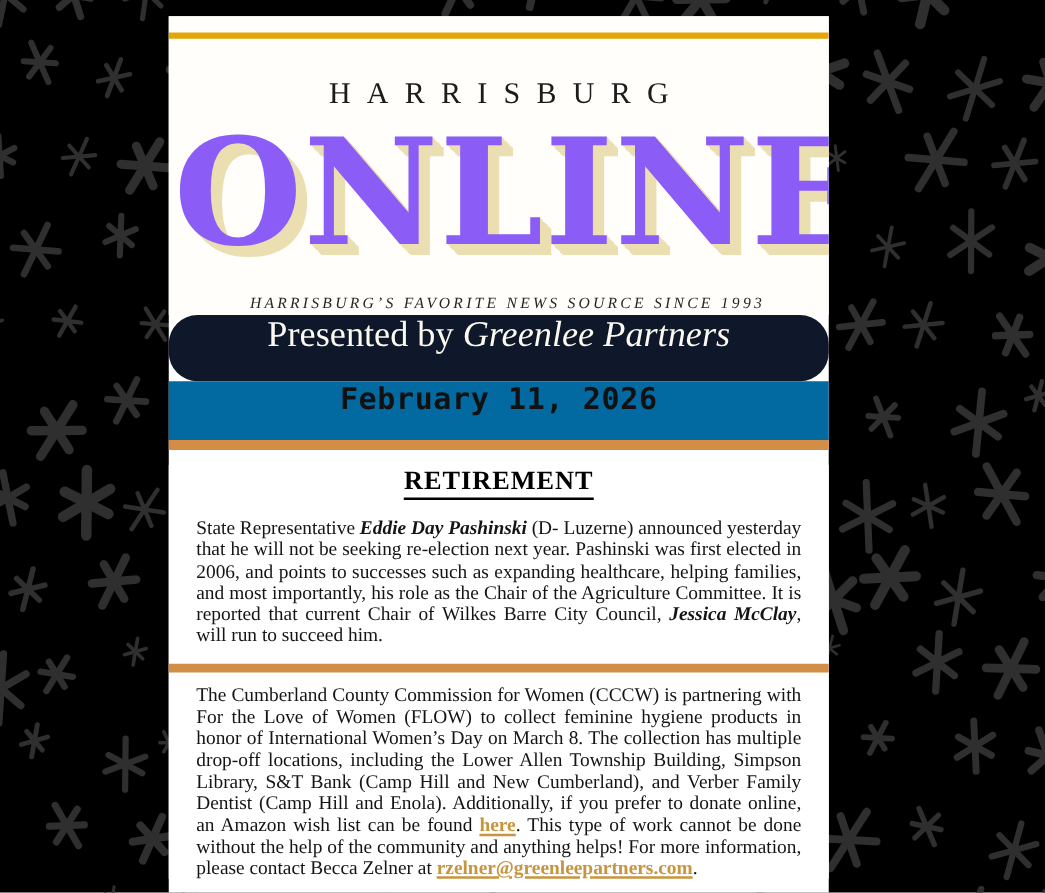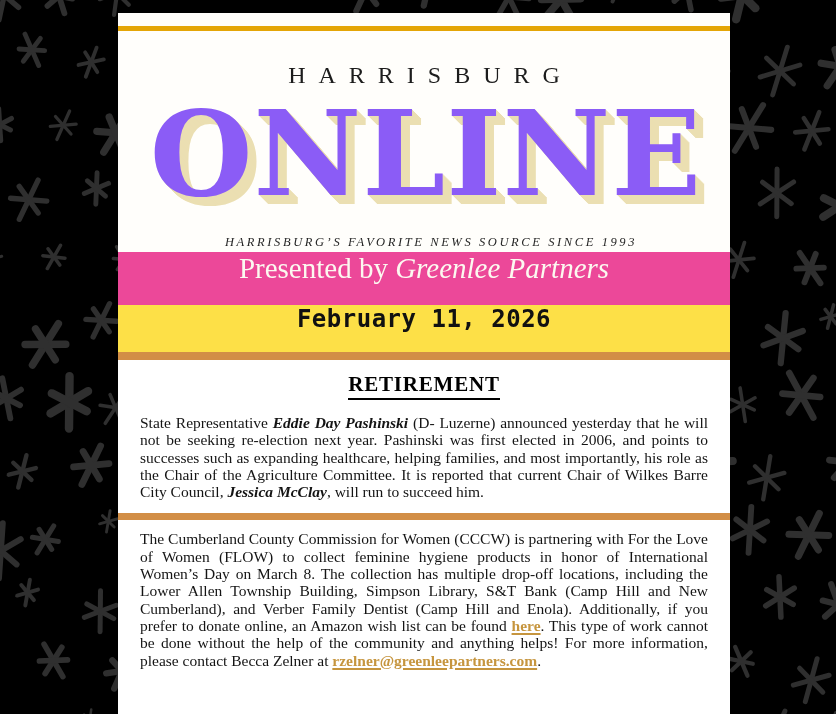--- a/index.html
+++ b/index.html
@@ -13,22 +13,22 @@
 
   
   #star-layer {
     position: absolute; left: 0; top: 0; width: 836px; height: 714px;
     z-index: 0; overflow: hidden;
   }
   #star-layer svg { position: absolute; overflow: visible; }
 
   
   .newsletter {
-    position: absolute; left: 118px; top: 13px;
-    width: 612px; height: 701px;
+    position: absolute; left: 135px; top: 13px;
+    width: 528px; height: 701px;
     background: #ffffff;
     z-index: 1;
   }
 
   
   .masthead { height: 239px; overflow: hidden; background: #fffefb; text-align: center; }
   .top-space { height: 13px; }
   .gold-rule { height: 5px; background: #e4a506; }
   .kicker {
     margin-top: 31px; padding-left: 13px;
@@ -48,30 +48,31 @@
   .tagline {
     margin-top: 12px; padding-left: 14px;
     font: italic 400 12.5px "Liberation Serif", serif;
     letter-spacing: 2.6px; color: #262626;
     white-space: nowrap;
   }
 
   
   .banner {
     height: 53px; line-height: 53px;
-    background: #ec4899; color: #fcf9f0;
+    background: #0f172a; color: #fcf9f0;
     text-align: center;
     font: 400 29px "Liberation Serif", serif;
+    border-radius: 23px;
   }
   .banner .brand { font-style: italic; }
 
   
   .date-bar {
     height: 47px; line-height: 49px;
-    background: #fde047; color: #111111;
+    background: #0369a1; color: #111111;
     text-align: center;
     font: 700 24px "DejaVu Sans Mono", monospace;
     letter-spacing: 0.5px;
   }
   .thin-rule { height: 8px; background: #d28e46; }
 
   
   .content { padding: 0 18px; background: #ffffff; }
   .content h2 {
     margin: 12px 0 14px; text-align: center;

